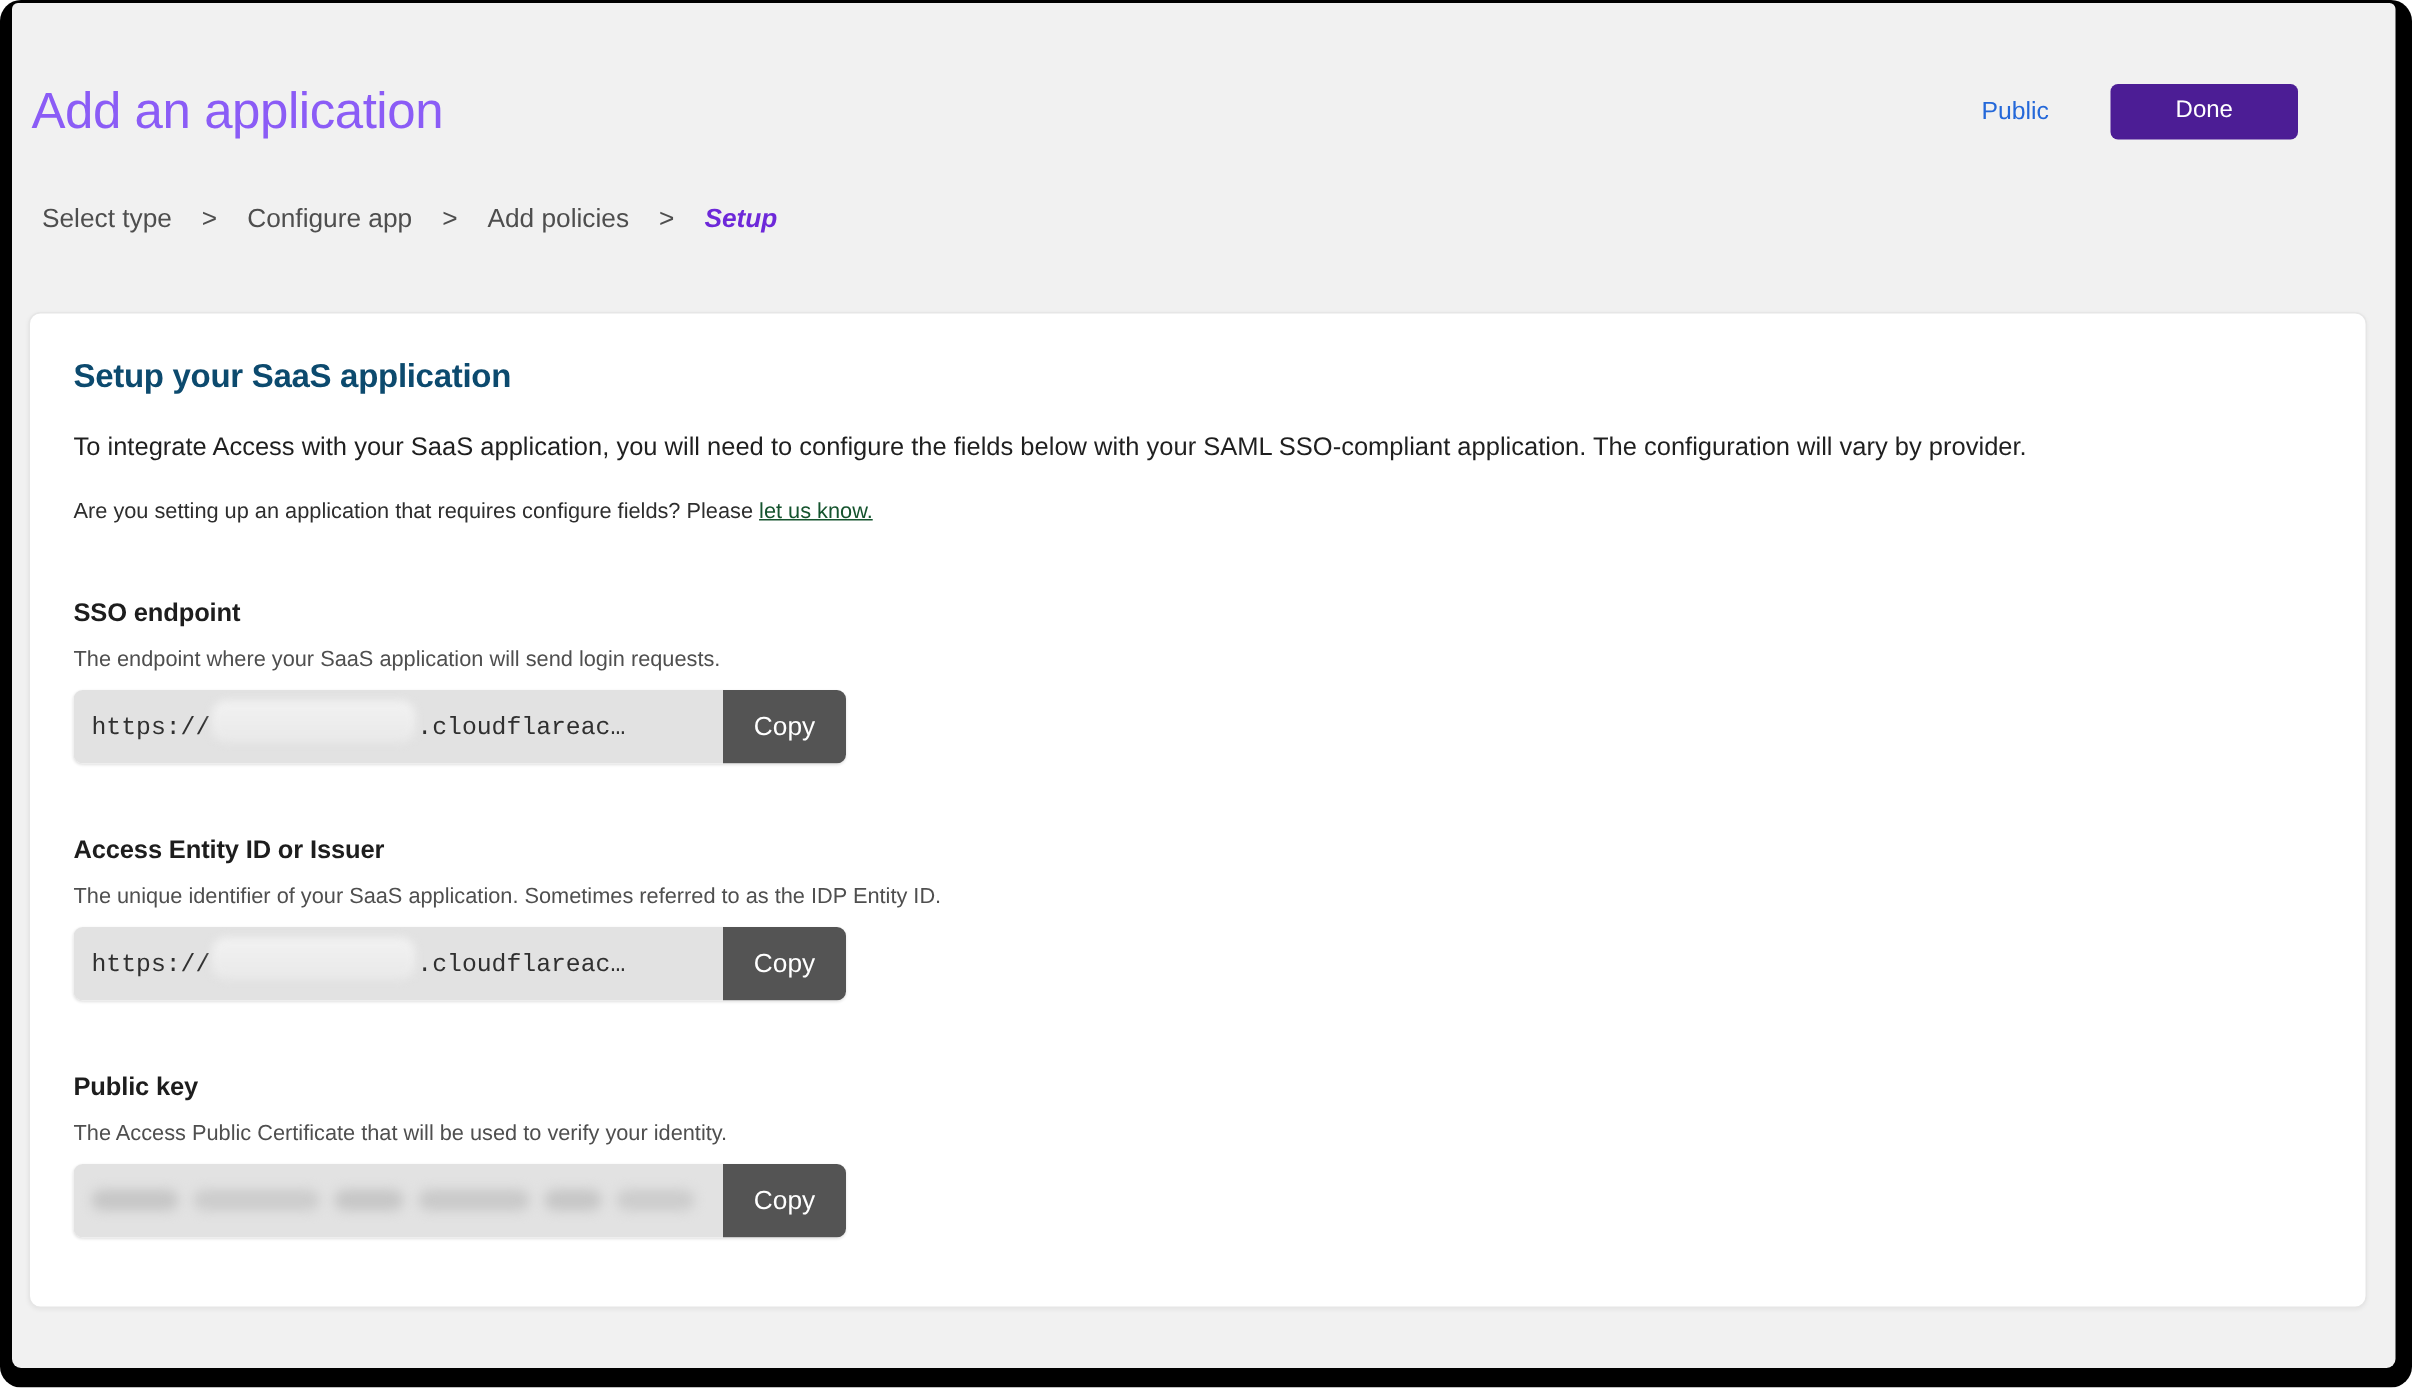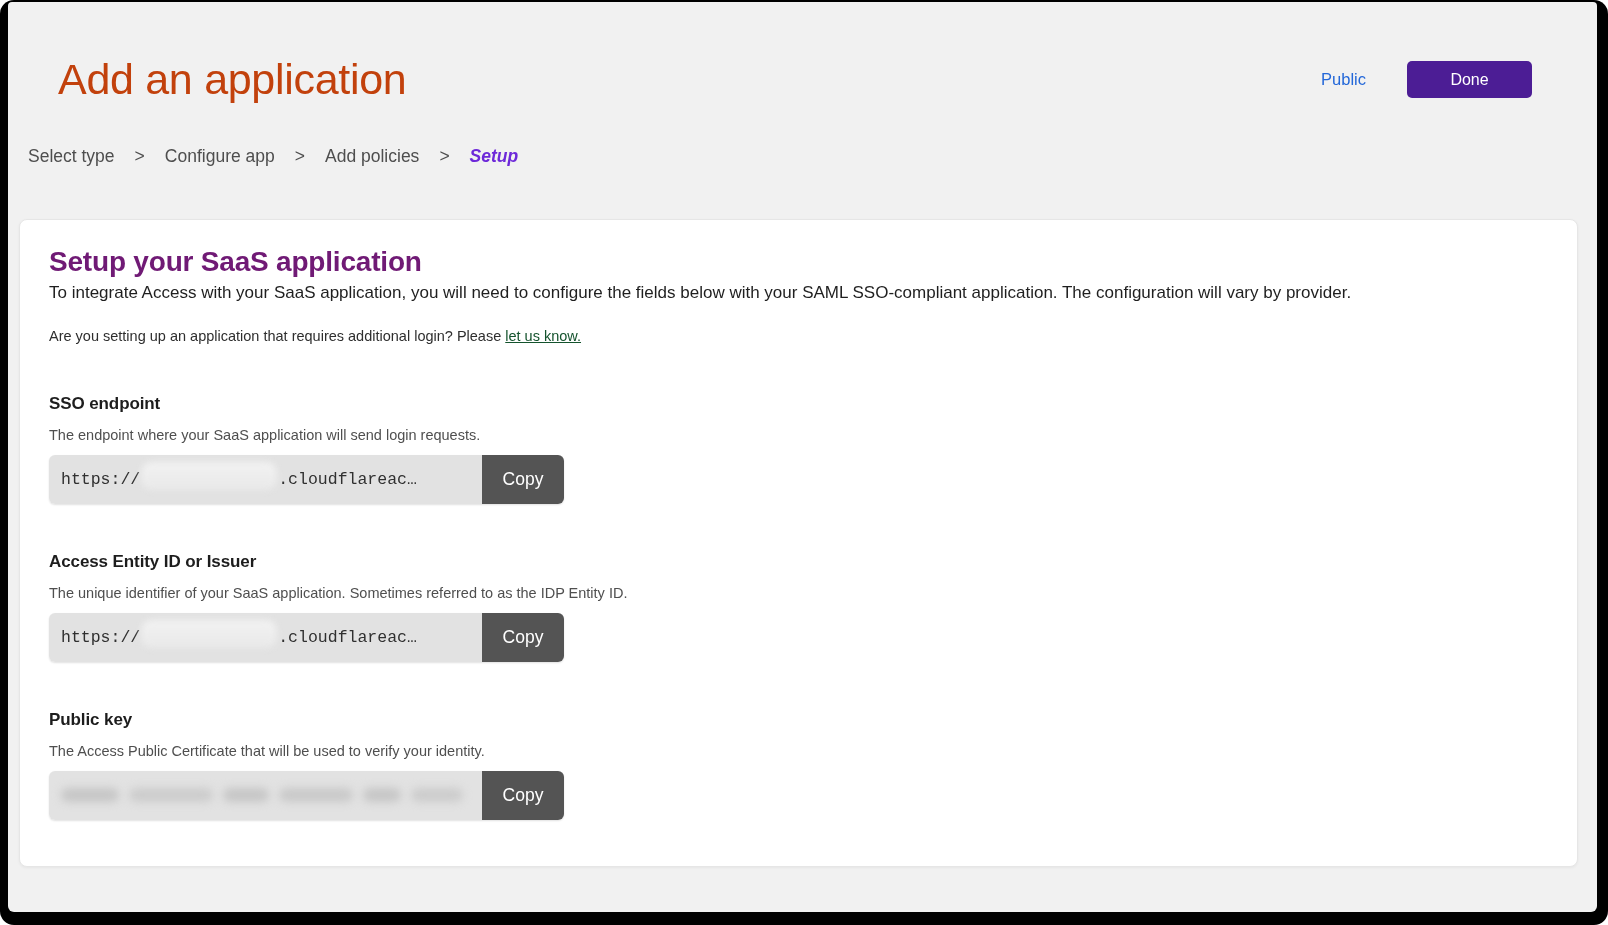--- a/index.html
+++ b/index.html
@@ -21,23 +21,22 @@
     border-radius: 4px 4px 6px 6px;
     overflow: hidden;
   }
 
   
   .topbar {
     display: flex; justify-content: space-between; align-items: center;
     padding: 52px 65px 0 13px;
   }
   .page-title {
-    font-size: 43px; font-weight: 400; color: #c2410c; letter-spacing: -0.3px;
+    font-size: 34px; font-weight: 400; color: #8b5cf6; letter-spacing: -0.3px;
     line-height: 1.2;
-    margin-left: 37px;
   }
   .header-actions { display: flex; align-items: center; gap: 41px; }
   .cancel-link {
     color: #2468d9; font-size: 16.5px; text-decoration: none; cursor: pointer;
   }
   .done-btn {
     width: 125px; height: 37px;
     background: #4c1d95; color: #ffffff;
     border: none; border-radius: 5px;
     font-family: inherit; font-size: 16px; font-weight: 400;
@@ -58,22 +57,22 @@
   
   .card {
     margin: 52px 19px 0 11px;
     background: #ffffff;
     border: 1px solid #e6e6e6;
     border-radius: 8px;
     box-shadow: 0 1px 3px rgba(0,0,0,0.05);
     padding: 28px 40px 46px 29px;
   }
   .card-heading {
-    font-size: 28px; font-weight: 700; color: #701a75; line-height: 28px;
-    margin-bottom: 4px; letter-spacing: -0.2px;
+    font-size: 22px; font-weight: 700; color: #0c4a6e; line-height: 28px;
+    margin-bottom: 20px; letter-spacing: -0.2px;
   }
   .card-intro {
     font-size: 17px; color: #1f1f1f; line-height: 26px; margin-bottom: 20px;
   }
   .card-note {
     font-size: 14.5px; color: #2e2e2e; line-height: 20px; margin-bottom: 46px;
   }
   .note-link { color: #14532d; text-decoration: underline; cursor: pointer; }
 
   
@@ -153,21 +152,21 @@
       <span class="crumb">Configure app</span>
       <span class="crumb-sep">&gt;</span>
       <span class="crumb">Add policies</span>
       <span class="crumb-sep">&gt;</span>
       <span class="crumb current">Setup</span>
     </nav>
 
     <section class="card">
       <h2 class="card-heading">Setup your SaaS application</h2>
       <p class="card-intro">To integrate Access with your SaaS application, you will need to configure the fields below with your SAML SSO-compliant application. The configuration will vary by provider.</p>
-      <p class="card-note"><span>Are you setting up an application that requires additional login? Please </span><a class="note-link">let us know.</a></p>
+      <p class="card-note"><span>Are you setting up an application that requires configure fields? Please </span><a class="note-link">let us know.</a></p>
 
       <div class="field">
         <h3 class="field-label">SSO endpoint</h3>
         <p class="field-desc">The endpoint where your SaaS application will send login requests.</p>
         <div class="value-row">
           <div class="value-box">
             <span>https://</span>
             <span class="redact-inline"></span>
             <span>.cloudflareac…</span>
           </div>

